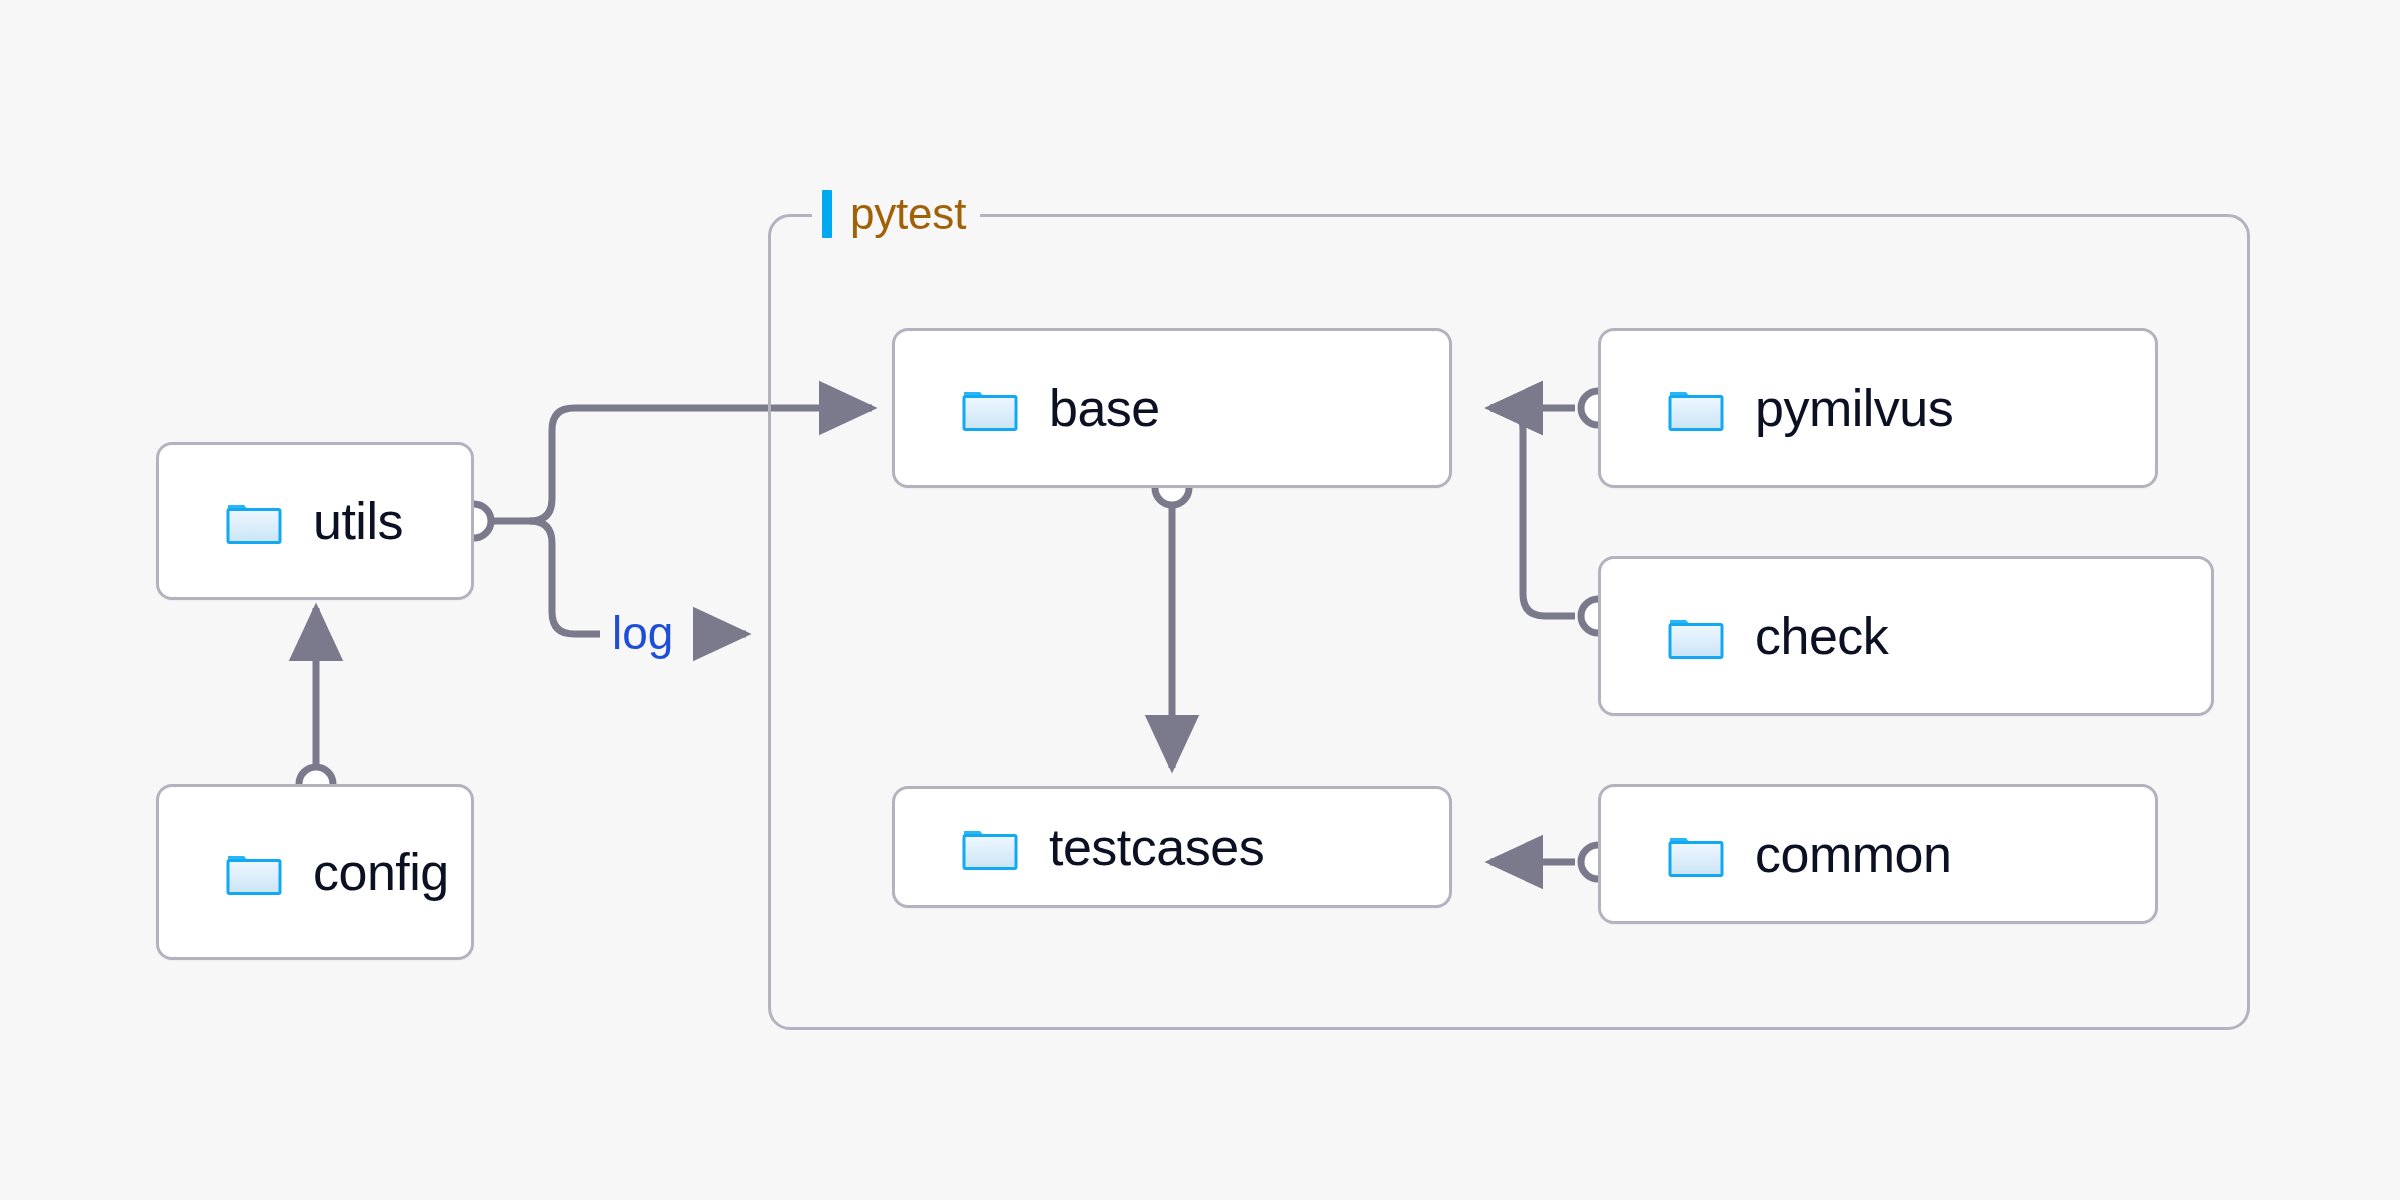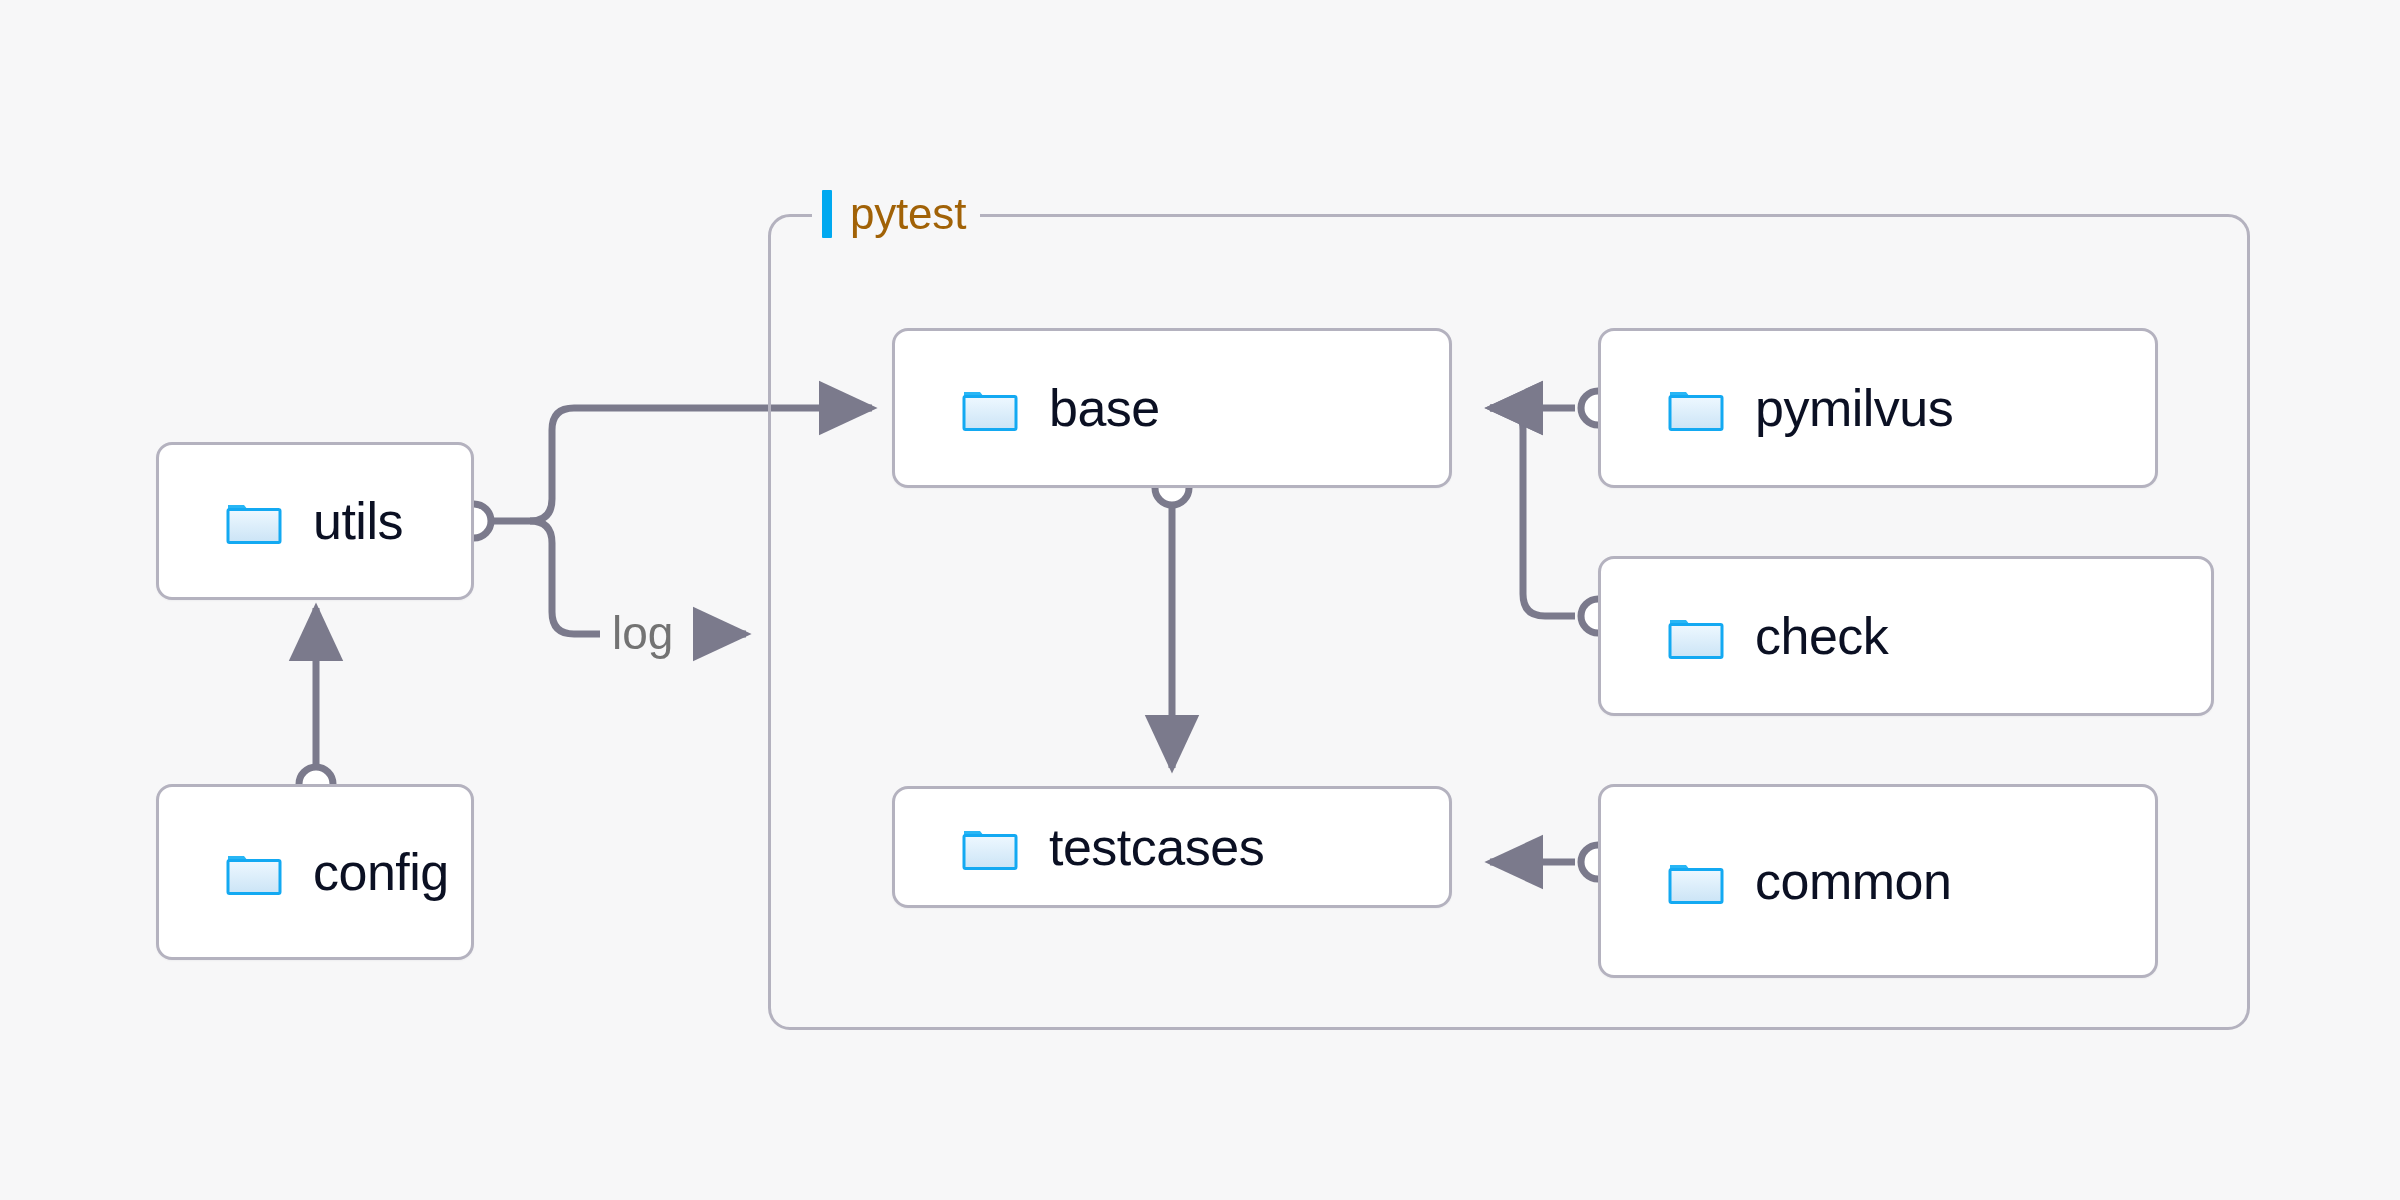--- a/index.html
+++ b/index.html
@@ -82,21 +82,21 @@
   .folder-icon {
     flex: 0 0 auto;
     width: 58px;
     height: 50px;
     display: block;
   }
   
   .edge-label {
     position: absolute;
     font-size: 46px;
-    color: #737373;
+    color: #1d4ed8;
     line-height: 1;
     white-space: nowrap;
     background: #f7f7f8;
     padding: 2px 8px;
   }
 </style>
 </head>
 <body>
 
 <div id="canvas">
@@ -190,21 +190,21 @@
   </div>
 
   <div class="node" style="left:1598px; top:556px; width:616px; height:160px;border-radius:16px;">
     <svg class="folder-icon" viewBox="0 0 58 50" xmlns="http://www.w3.org/2000/svg">
       <path d="M3 9 h16 l4 5 h3 v6 H3 z" fill="#28b6f5"></path>
       <rect x="3" y="13.5" width="52" height="33" rx="1.5" fill="url(#folderGrad)" stroke="#13a9f2" stroke-width="3"></rect>
     </svg>
     <span class="node-label">check</span>
   </div>
 
-  <div class="node" style="left:1598px; top:784px; width:560px; height:194px;">
+  <div class="node" style="left:1598px; top:784px; width:560px; height:140px;">
     <svg class="folder-icon" viewBox="0 0 58 50" xmlns="http://www.w3.org/2000/svg">
       <path d="M3 9 h16 l4 5 h3 v6 H3 z" fill="#28b6f5"></path>
       <rect x="3" y="13.5" width="52" height="33" rx="1.5" fill="url(#folderGrad)" stroke="#13a9f2" stroke-width="3"></rect>
     </svg>
     <span class="node-label">common</span>
   </div>
 
   <div class="edge-label" style="left:604px; top:608px;">log</div>
 
 </div>

